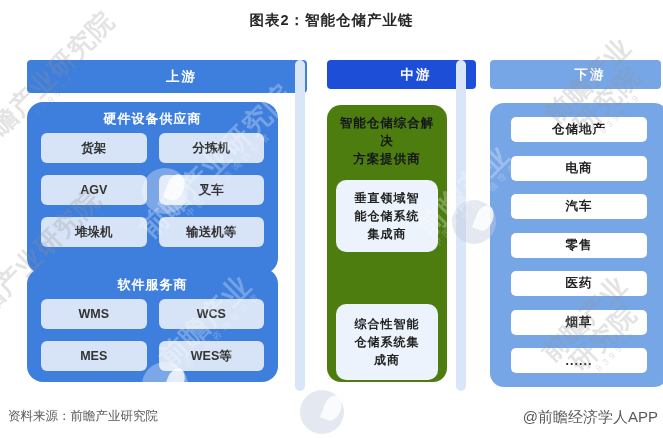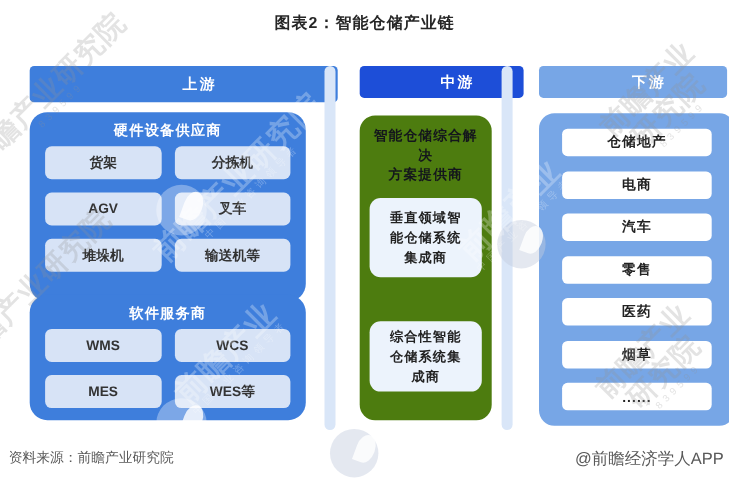--- a/index.html
+++ b/index.html
@@ -40,21 +40,21 @@
   #mid-cont{
     position:absolute;left:327px;top:105px;width:120px;height:277px;background:#4d7c0f;border-radius:14px;
     box-sizing:border-box;padding:9px 9px 0 9px;text-align:center;
   }
   .mid-title{color:#14161c;font-weight:bold;font-size:12.5px;line-height:1.45;white-space:pre-line;letter-spacing:1px;}
   .mid-box{
     background:#ECF3FC;border-radius:10px;display:flex;align-items:center;justify-content:center;
     font-size:12px;font-weight:bold;color:#222;white-space:pre-line;line-height:1.5;letter-spacing:1px;
   }
   #mid-box1{height:72px;margin-top:12px;}
-  #mid-box2{height:64px;margin-top:40px;}
+  #mid-box2{height:76px;margin-top:52px;}
   
   #down-cont{
     position:absolute;left:490px;top:103px;width:178px;height:284px;background:#77A6E6;border-radius:14px;
     box-sizing:border-box;padding:14px 21px;display:flex;flex-direction:column;justify-content:space-between;
   }
   .down-box{
     height:25px;background:#ffffff;border-radius:5px;display:flex;align-items:center;justify-content:center;
     font-size:12.5px;font-weight:bold;color:#222;letter-spacing:1px;
   }
   

